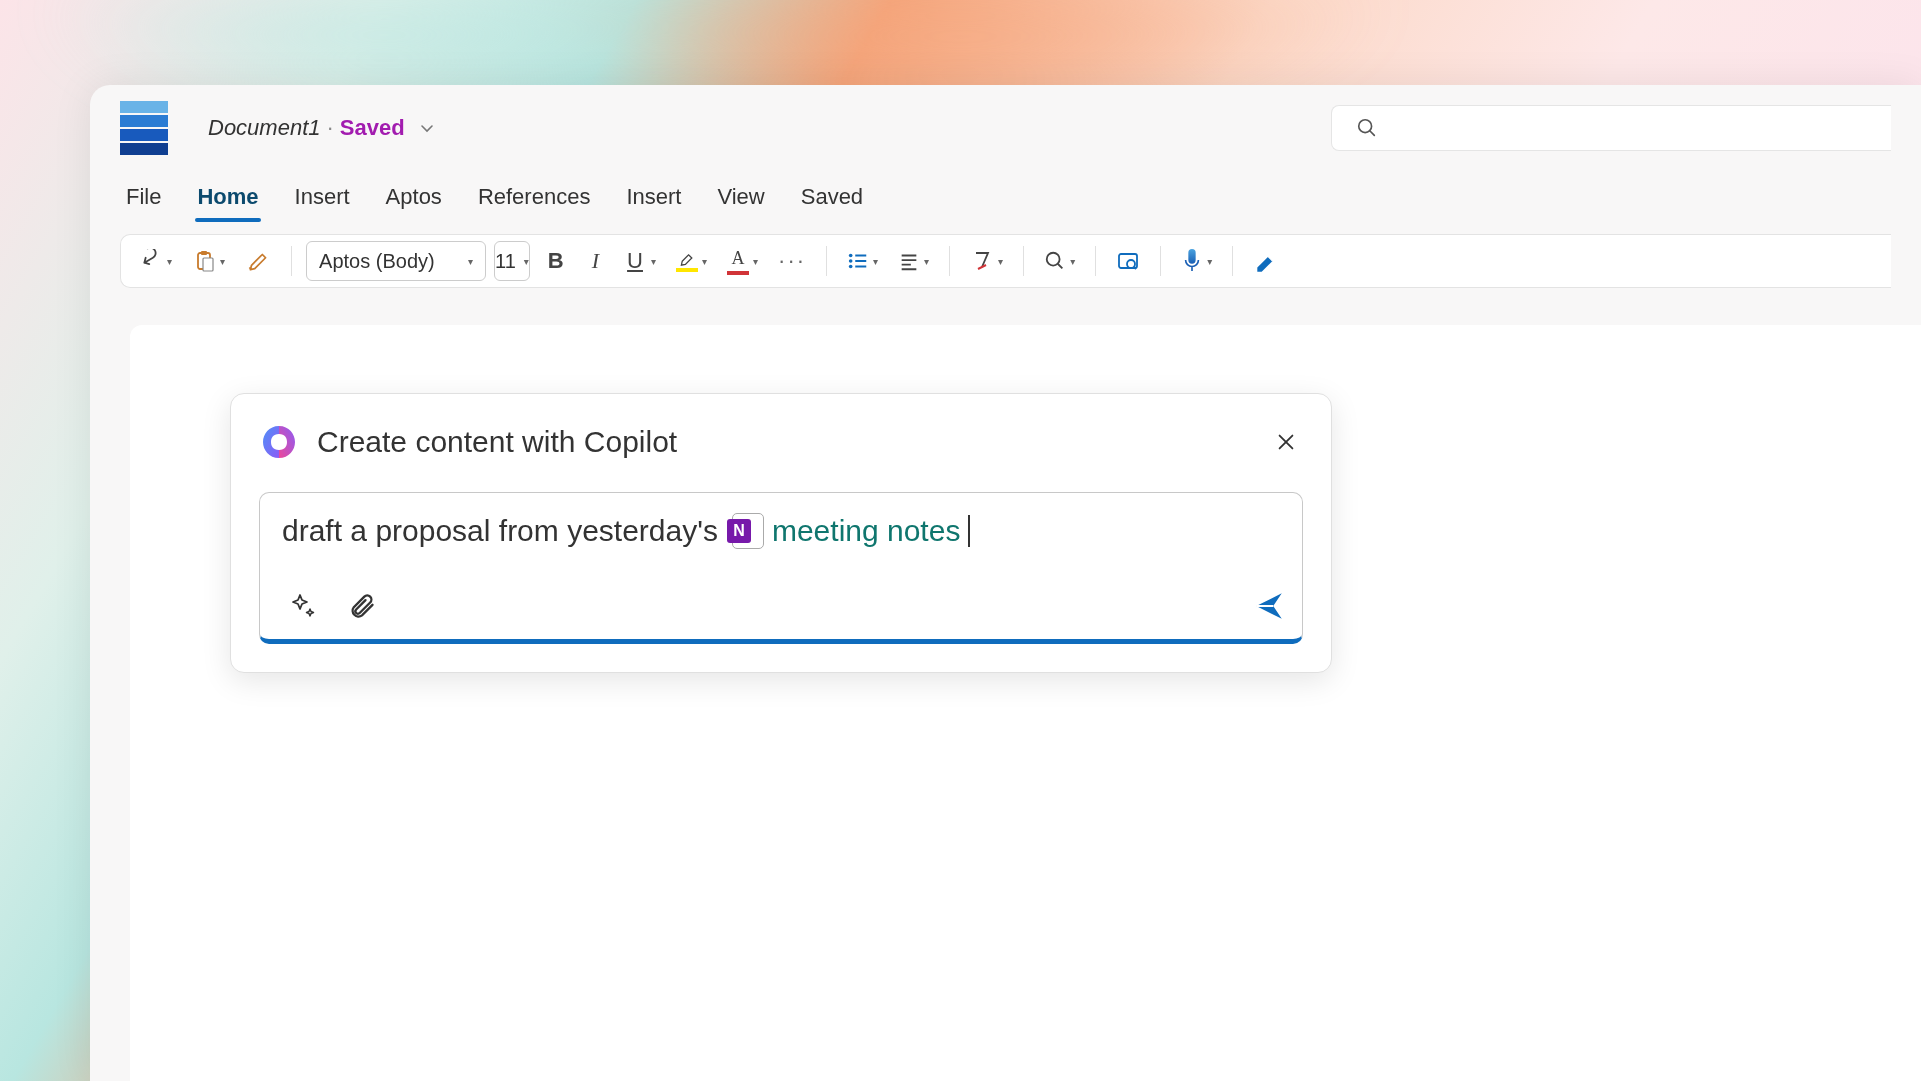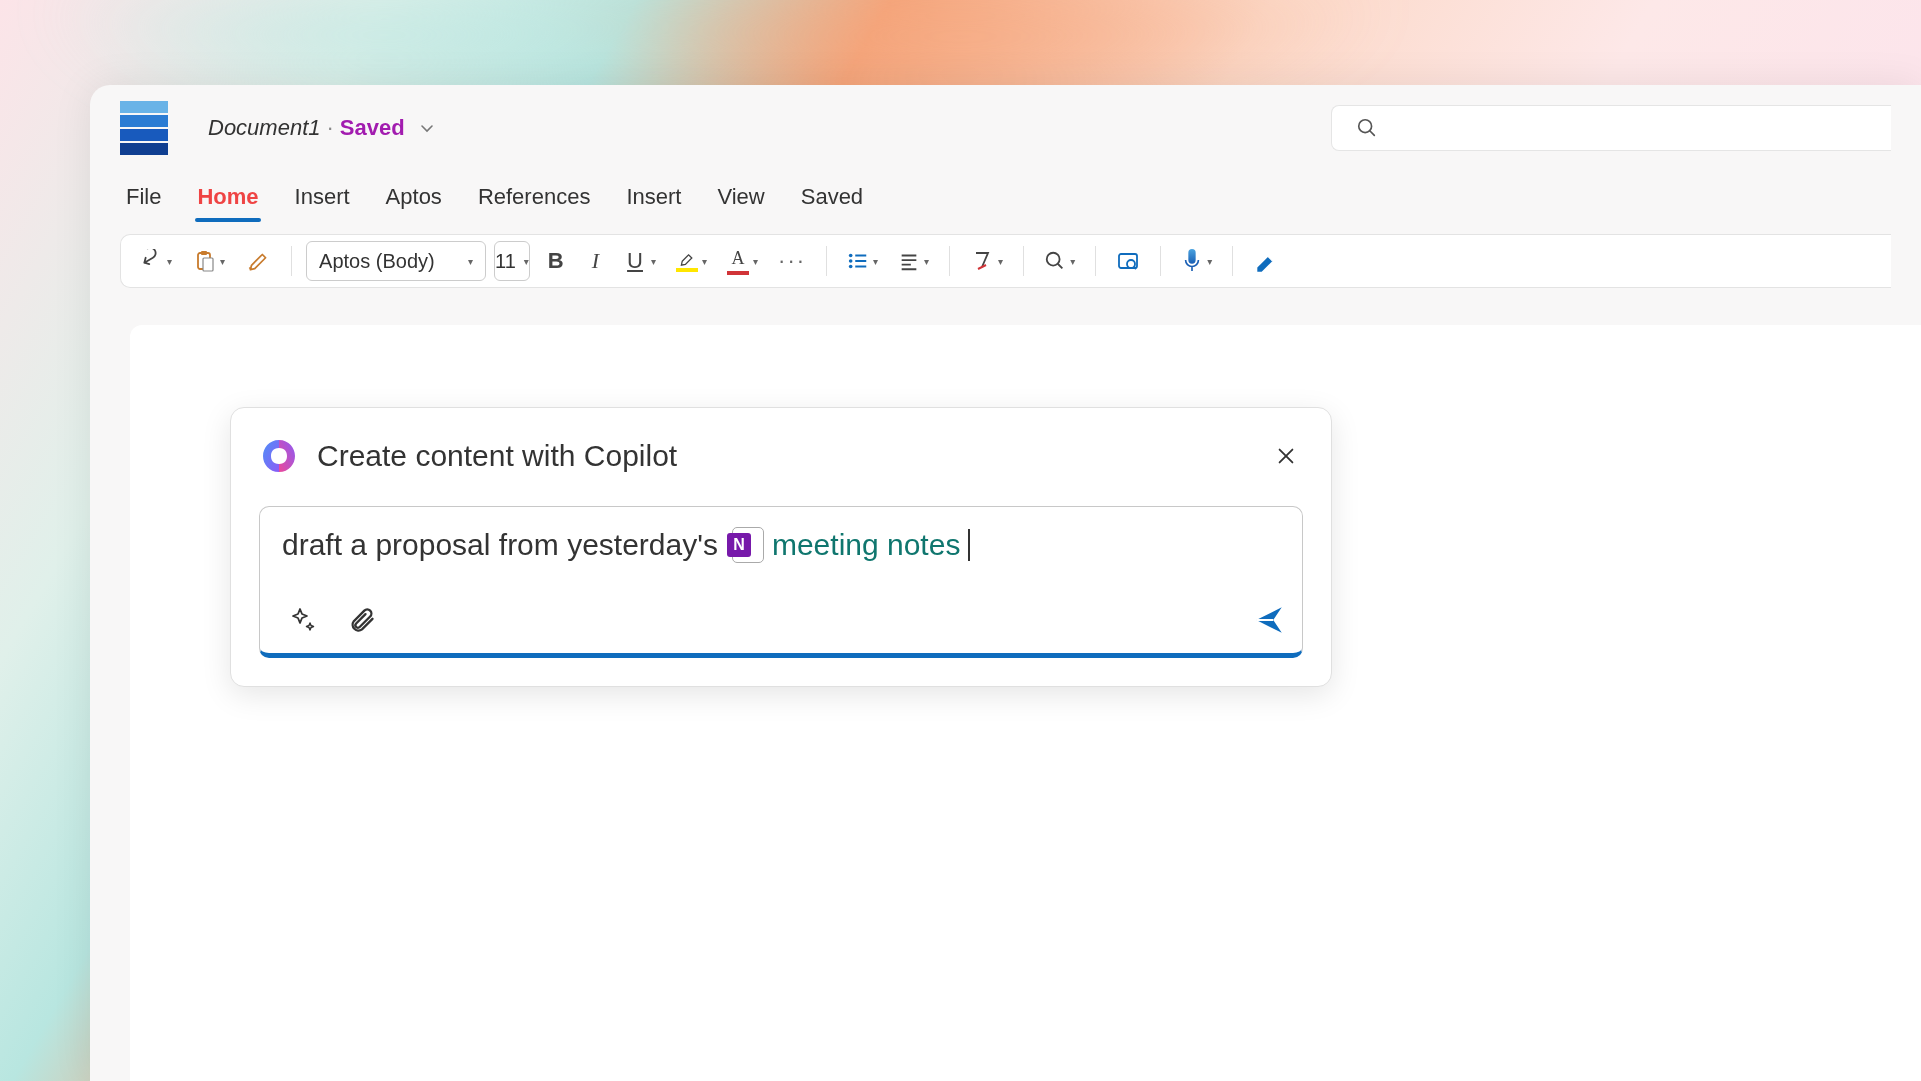--- a/index.html
+++ b/index.html
@@ -92,21 +92,21 @@
   }
   .ribbon-tab {
     font-size: 22px;
     color: #333;
     padding: 0 4px 10px 4px;
     cursor: pointer;
     position: relative;
   }
   .ribbon-tab.active {
     font-weight: 600;
-    color: #ef4444;
+    color: #0c4a6e;
   }
   .ribbon-tab.active::after {
     content: "";
     position: absolute;
     left: 2px; right: 2px;
     bottom: -2px;
     height: 4px;
     background: #0f6cbd;
     border-radius: 2px;
   }
@@ -184,21 +184,21 @@
     top: 240px;
     left: 40px;
     right: 0;
     bottom: 0;
     background: #fff;
     border-radius: 12px 0 0 0;
   }
   
   .copilot-panel {
     position: absolute;
-    top: 82px;
+    top: 68px;
     left: 100px;
     width: 1102px;
     background: #fff;
     border: 1px solid #e0e0e0;
     border-radius: 14px;
     box-shadow: 0 8px 30px rgba(0,0,0,0.1);
     padding: 28px;
   }
   .copilot-header {
     display: flex;

